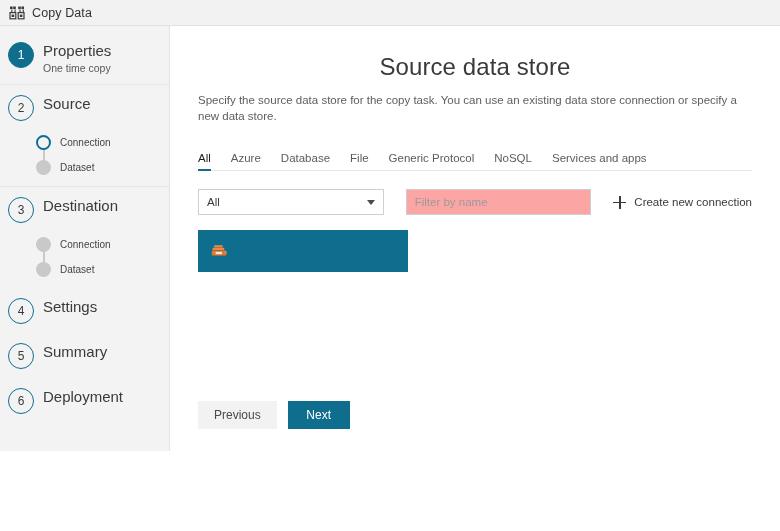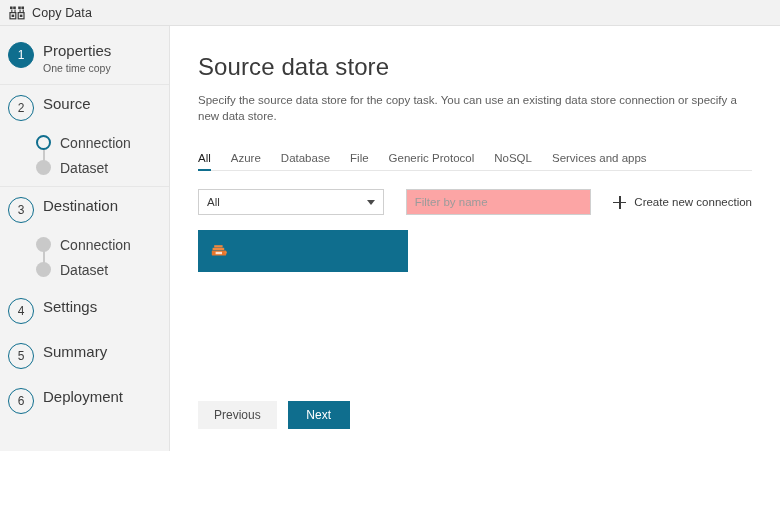--- a/index.html
+++ b/index.html
@@ -146,41 +146,42 @@
     background: #c9c9c9;
   }
   .substep-connector {
     position: absolute;
     left: 43px;
     width: 2px;
     background: #c9c9c9;
     z-index: 1;
   }
   .substep-label {
-    font-size: 14px;
+    font-size: 10px;
     color: #444444;
   }
 
   
   .main {
     flex: 1;
     min-width: 0;
     display: flex;
     flex-direction: column;
     background: #ffffff;
     padding: 0 28px 0 28px;
     box-sizing: border-box;
   }
   .page-title {
     font-size: 24px;
     font-weight: 400;
     color: #3a3a3a;
     margin: 26px 0 0 0;
     line-height: 30px;
     letter-spacing: .1px;
+    text-align: center;
   }
   .page-desc {
     font-size: 11.5px;
     color: #5e5e5e;
     margin: 10px 0 0 0;
     line-height: 16px;
   }
 
   
   .tabs {

